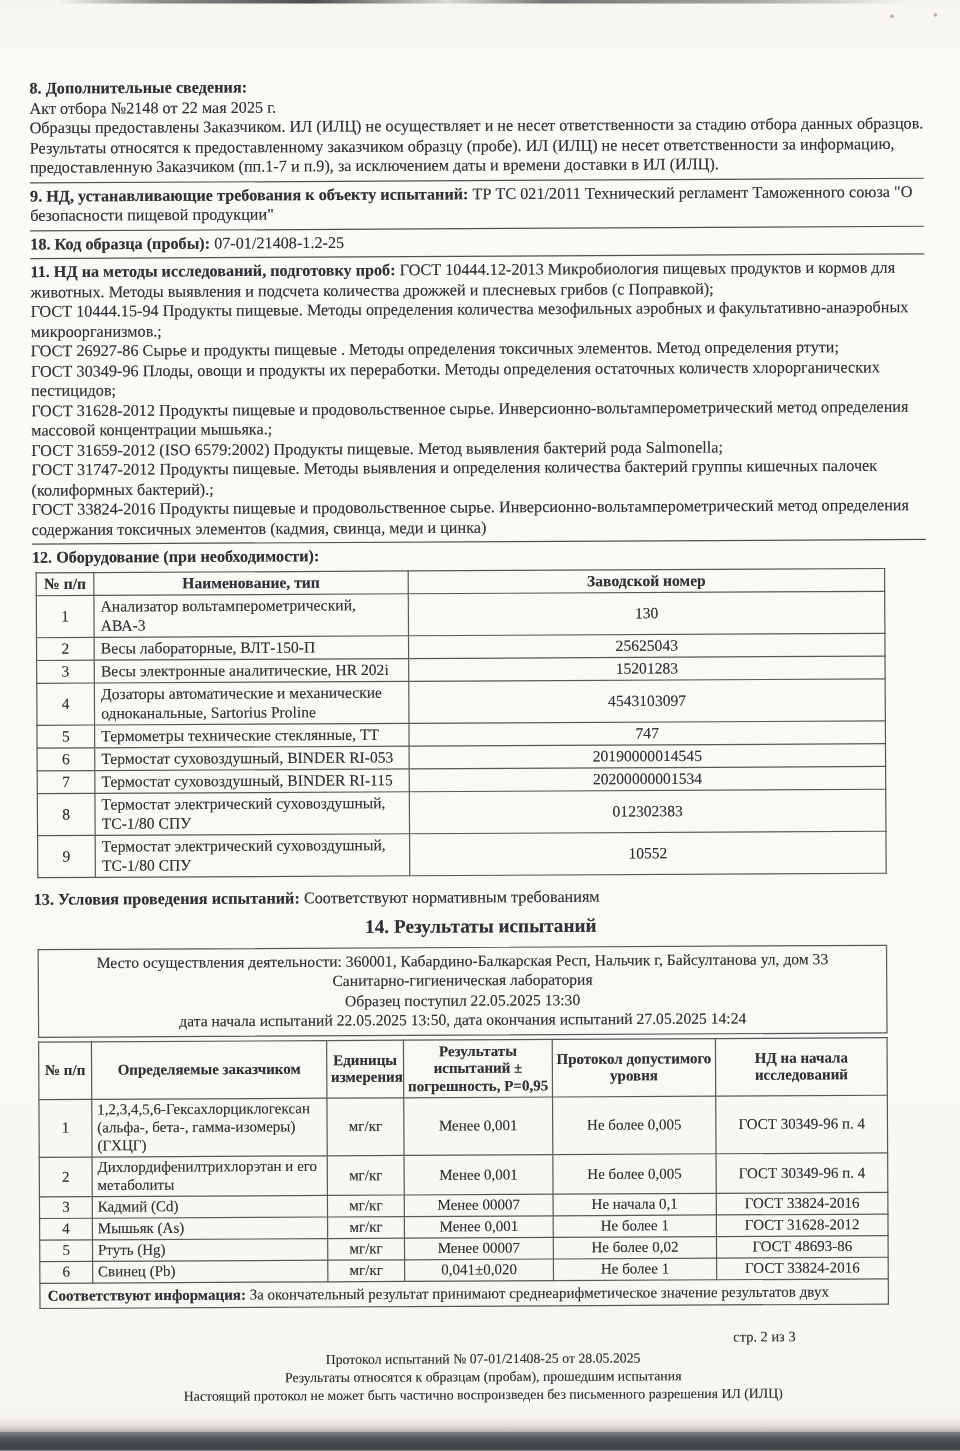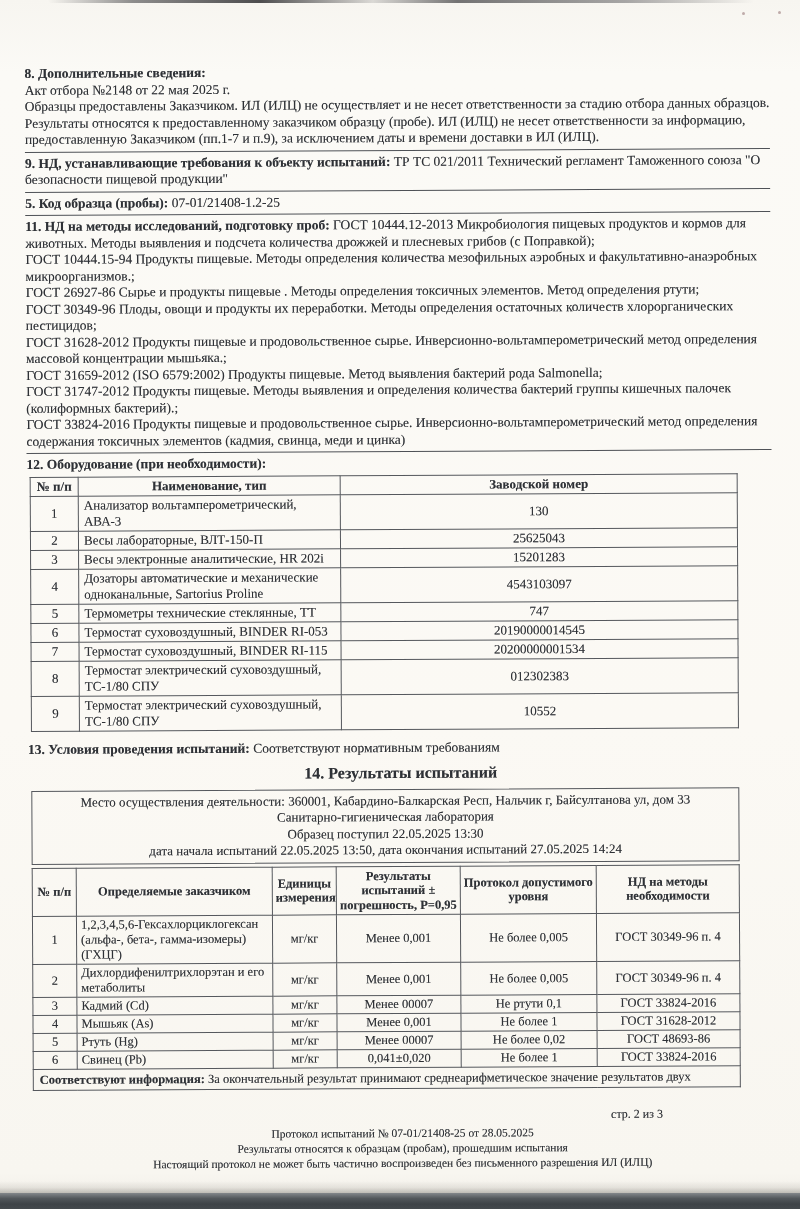--- a/index.html
+++ b/index.html
@@ -74,21 +74,21 @@
 
   <div class="sec ruled">
     <p>
       <span class="lbl">9. НД, устанавливающие требования к объекту испытаний:</span>
       <span>ТР ТС 021/2011 Технический регламент Таможенного союза "О безопасности пищевой продукции"</span>
     </p>
   </div>
 
   <div class="sec ruled">
     <p>
-      <span class="lbl">5. Код образца (пробы):</span>
+      <span class="lbl">18. Код образца (пробы):</span>
       <span>07-01/21408-1.2-25</span>
     </p>
   </div>
 
   <div class="sec ruled">
     <p>
       <span class="lbl">11. НД на методы исследований, подготовку проб:</span>
       <span>ГОСТ 10444.12-2013 Микробиология пищевых продуктов и кормов для животных. Методы выявления и подсчета количества дрожжей и плесневых грибов (с Поправкой);</span>
     </p>
     <p>ГОСТ 10444.15-94 Продукты пищевые. Методы определения количества мезофильных аэробных и факультативно-анаэробных микроорганизмов.;</p>
@@ -188,21 +188,21 @@
         <col style="width:136px">
         <col>
     </colgroup>
     <thead>
       <tr>
         <th>№ п/п</th>
         <th>Определяемые заказчиком</th>
         <th>Единицы измерения</th>
         <th>Результаты испытаний ± погрешность, Р=0,95</th>
         <th>Протокол допустимого уровня</th>
-        <th>НД на методы необходимости</th>
+        <th>НД на начала исследований</th>
       </tr>
     </thead>
     <tbody>
       <tr>
         <td>1</td>
         <td class="c-ind">1,2,3,4,5,6-Гексахлорциклогексан (альфа-, бета-, гамма-изомеры) (ГХЦГ)</td>
         <td>мг/кг</td>
         <td>Менее 0,001</td>
         <td>Не более 0,005</td>
         <td>ГОСТ 30349-96 п. 4</td>
@@ -213,21 +213,21 @@
         <td>мг/кг</td>
         <td>Менее 0,001</td>
         <td>Не более 0,005</td>
         <td>ГОСТ 30349-96 п. 4</td>
       </tr>
       <tr>
         <td>3</td>
         <td class="c-ind">Кадмий (Cd)</td>
         <td>мг/кг</td>
         <td>Менее 00007</td>
-        <td>Не ртути 0,1</td>
+        <td>Не начала 0,1</td>
         <td>ГОСТ 33824-2016</td>
       </tr>
       <tr>
         <td>4</td>
         <td class="c-ind">Мышьяк (As)</td>
         <td>мг/кг</td>
         <td>Менее 0,001</td>
         <td>Не более 1</td>
         <td>ГОСТ 31628-2012</td>
       </tr>

